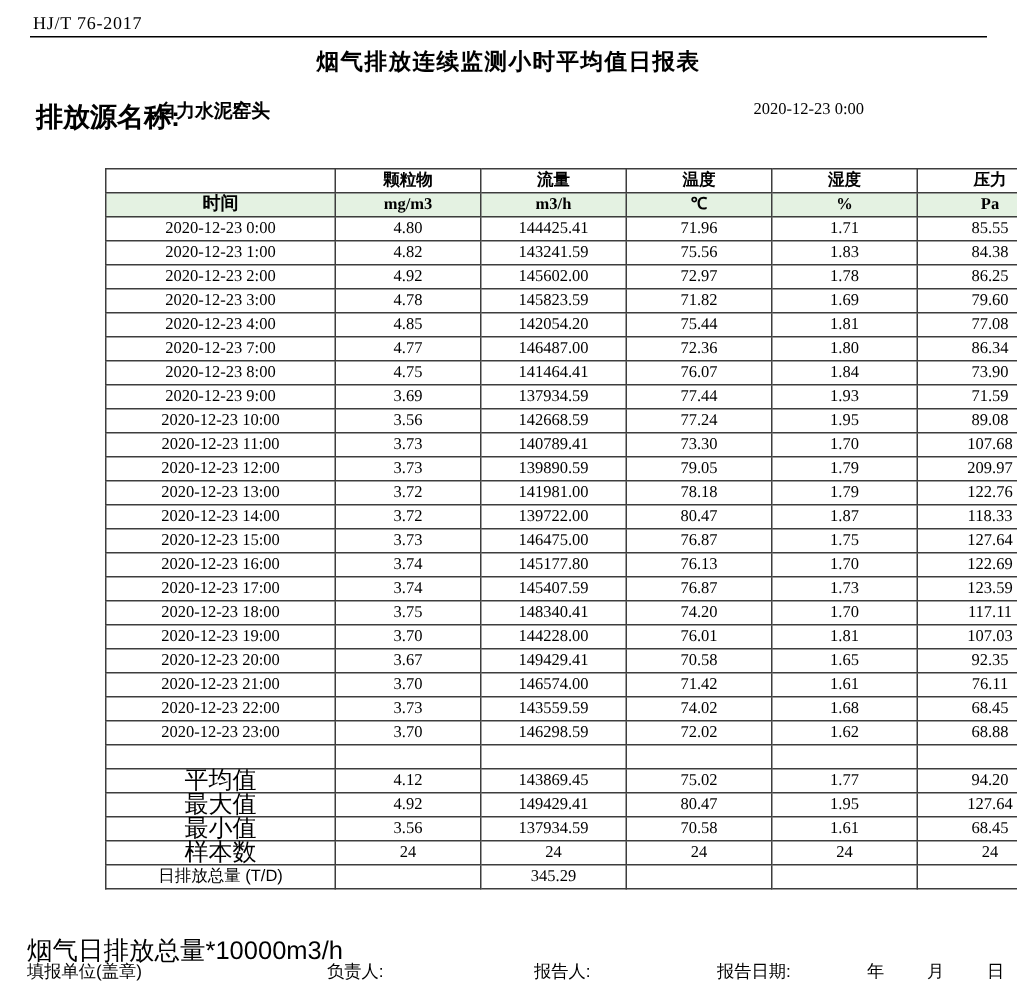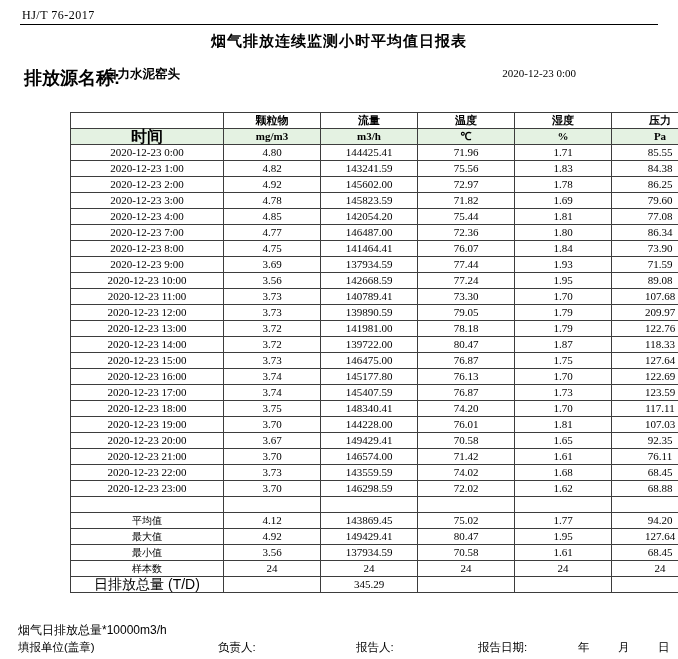--- a/index.html
+++ b/index.html
@@ -98,44 +98,44 @@
     font-family: "Liberation Sans", sans-serif;
   }
   .hdr-unit td {
     background: #e4f2e2;
     height: 17px;
     line-height: 17px;
     font-size: 11px;
     font-weight: bold;
   }
   .hdr-unit td.c0 {
-    font-family: Liberation Sans, sans-serif;
-    font-size: 16px;
+    font-family: Liberation Mono, monospace;
+    font-size: 12px;
   }
   .spacer td {
     height: 9px;
     line-height: 9px;
   }
   .summary td {
     height: 16px;
     line-height: 16px;
   }
   .summary td.c0 {
     font-family: Liberation Sans, sans-serif;
-    font-size: 10px;
+    font-size: 16px;
   }
   .daily-row td.c0 {
     font-family: "Liberation Sans", sans-serif;
-    font-size: 14px;
+    font-size: 11px;
   }
   .footnote {
     position: absolute;
     left: 18px;
     top: 622px;
-    font-size: 12px;
+    font-size: 17px;
   }
   .signrow {
     position: absolute;
     left: 18px;
     top: 640px;
     width: 648px;
     font-size: 11.5px;
   }
   .signrow span {
     position: absolute;

